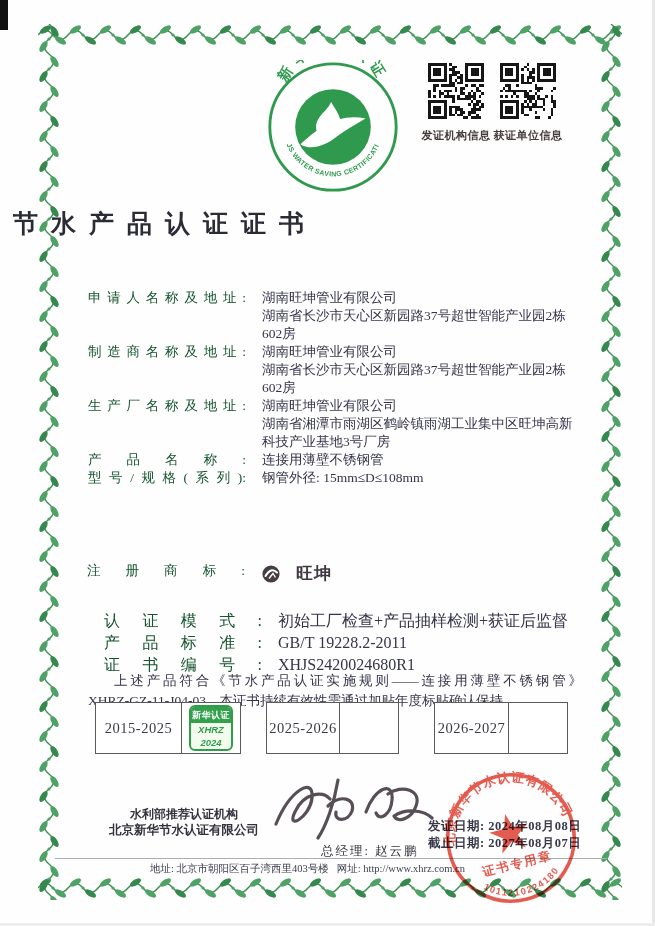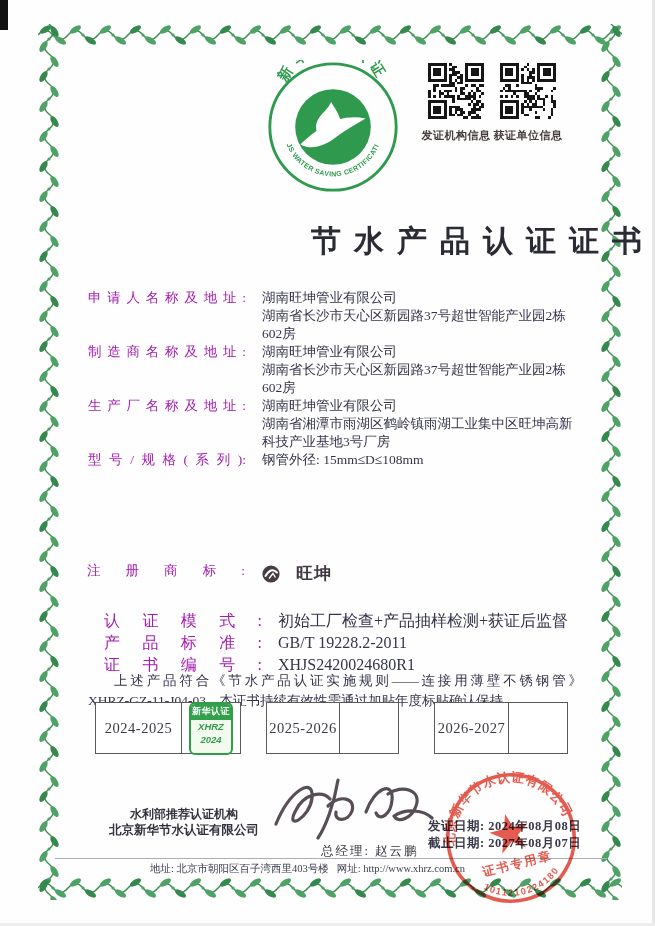--- a/index.html
+++ b/index.html
@@ -17,47 +17,47 @@
 
   .cert-logo{position:absolute;left:266px;top:60px;width:134px;height:134px;}
   .qr{position:absolute;top:63px;width:56px;height:56px;}
   .qr-left{left:428px;}
   .qr-right{left:500px;}
   .qr-label{position:absolute;top:128px;width:76px;text-align:center;font-size:11px;
             font-weight:bold;color:#473a3a;letter-spacing:0.5px;}
   .qr-label-left{left:418px;}
   .qr-label-right{left:490px;}
 
-  .title{position:absolute;left:0;right:0;top:221px;text-align:right;
+  .title{position:absolute;left:0;right:0;top:207px;text-align:left;
          font-family:"Liberation Sans","DejaVu Sans",sans-serif;font-weight:bold;
-         font-size:30px;letter-spacing:13px;text-indent:13px;color:#2b2b36;}
+         font-size:25px;letter-spacing:13px;text-indent:13px;color:#2b2b36;}
 
   .fields{position:absolute;left:88px;top:289px;width:494px;font-size:13.5px;line-height:18px;}
   .field-row{display:flex;}
-  .f-label{flex:none;width:158px;padding-right:16px;text-align:justify;text-align-last:justify;color:#a21caf;}
+  .f-label{flex:none;width:158px;padding-right:16px;text-align:justify;text-align-last:justify;color:#14532d;}
   .f-value{flex:1;color:#35354a;}
 
   .tm-row{position:absolute;left:87px;top:562px;width:494px;display:flex;font-size:13.5px;}
   .tm-value{display:flex;align-items:center;gap:2px;}
   .tm-name{font-family:"Liberation Sans","DejaVu Sans",sans-serif;font-weight:bold;
            font-size:17px;color:#3f3741;letter-spacing:1px;margin-left:13px;}
 
   .certrows{position:absolute;left:104px;top:610px;width:494px;font-size:16px;line-height:22px;}
 
   .statement{position:absolute;left:88px;top:671px;width:494px;font-size:13.5px;line-height:20px;color:#34344a;}
   .statement .l1{text-indent:26px;text-align:justify;text-align-last:justify;}
 
   .ybox{position:absolute;top:702px;height:50px;border:1px solid #5a5a5a;display:flex;background:#fff;}
   .ybox1{left:95px;width:144px;}
   .ybox2{left:266px;width:131px;}
   .ybox3{left:434px;width:132px;}
   .ycell{flex:1.25;display:flex;align-items:center;justify-content:center;
          font-size:14.5px;color:#3a3a46;border-right:1px solid #5a5a5a;letter-spacing:0.5px;}
   .scell{width:58px;display:flex;align-items:center;justify-content:center;}
-  .sticker{width:44px;height:53px;border:2px solid #2f9e4a;border-radius:6px;background:#f3fbef;
+  .sticker{width:44px;height:46px;border:2px solid #2f9e4a;border-radius:6px;background:#f3fbef;
            box-sizing:border-box;overflow:hidden;font-family:"Liberation Sans","DejaVu Sans",sans-serif;}
   .sticker-band{background:#33a04c;color:#fff;font-size:9px;font-weight:bold;text-align:center;
                 padding:1.5px 0;letter-spacing:0.5px;}
   .sticker-code,.sticker-year{color:#2f9e4a;font-style:italic;font-weight:bold;font-size:9.5px;
                 text-align:center;line-height:13px;}
 
   .issuer{position:absolute;left:96px;top:806px;width:176px;text-align:center;color:#32323e;}
   .issuer .i1{font-size:12px;font-weight:bold;line-height:16px;}
   .issuer .i2{font-size:12.5px;font-weight:bold;line-height:17px;}
 
@@ -676,20 +676,24 @@
       </div>
     </div>
     <div class="field-row">
       <div class="f-label">生产厂名称及地址:</div>
       <div class="f-value">
         <div>湖南旺坤管业有限公司</div>
         <div>湖南省湘潭市雨湖区鹤岭镇雨湖工业集中区旺坤高新科技产业基地3号厂房</div>
       </div>
     </div>
     <div class="field-row">
+      <div class="f-label">产品名称:</div>
+      <div class="f-value">连接用薄壁不锈钢管</div>
+    </div>
+    <div class="field-row">
       <div class="f-label">型号/规格(系列):</div>
       <div class="f-value">钢管外径: 15mm≤D≤108mm</div>
     </div>
   </div>
 
   <div class="tm-row">
     <div class="f-label">注册商标:</div>
     <div class="tm-value">
       <svg width="20" height="20" viewBox="-10 -10 20 20">
         <circle cx="0" cy="0" r="8.6" fill="#453c44"></circle>
@@ -714,21 +718,21 @@
       <div class="f-value">XHJS2420024680R1</div>
     </div>
   </div>
 
   <div class="statement">
     <div class="l1">上述产品符合《节水产品认证实施规则——连接用薄壁不锈钢管》</div>
     <div class="l2">XHRZ-GZ-11-J04-03。本证书持续有效性需通过加贴年度标贴确认保持。</div>
   </div>
 
   <div class="ybox ybox1">
-    <div class="ycell">2024-2025</div>
+    <div class="ycell">2015-2025</div>
     <div class="scell">
       <div class="sticker">
         <div class="sticker-band">新华认证</div>
         <div class="sticker-code">XHRZ</div>
         <div class="sticker-year">2024</div>
       </div>
     </div>
   </div>
   <div class="ybox ybox2">
     <div class="ycell">2025-2026</div>

